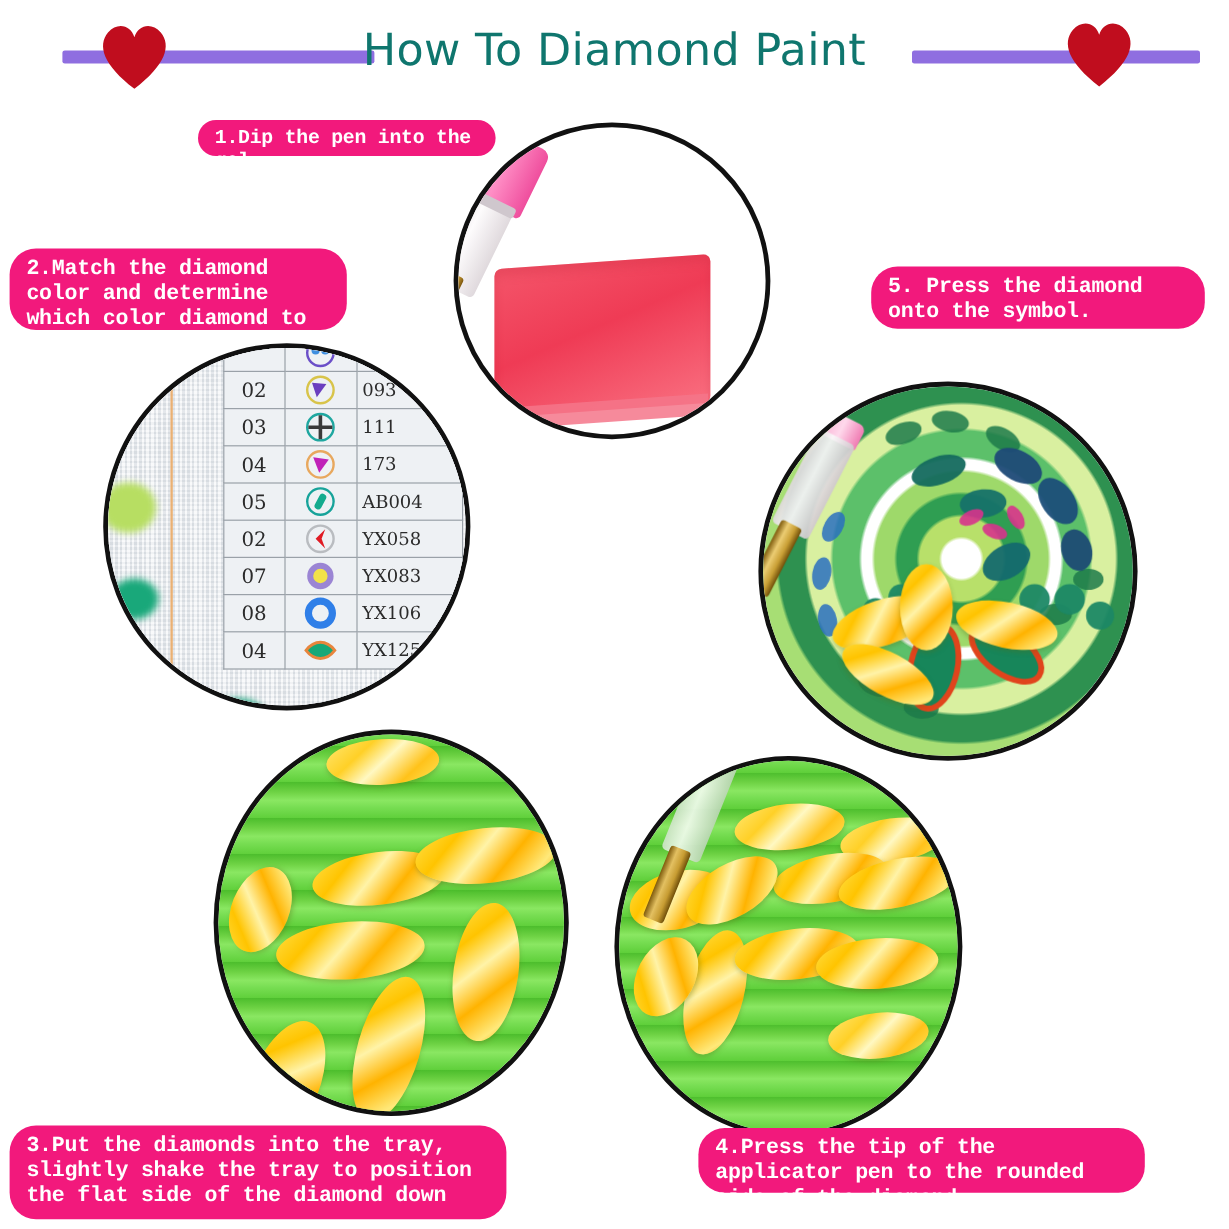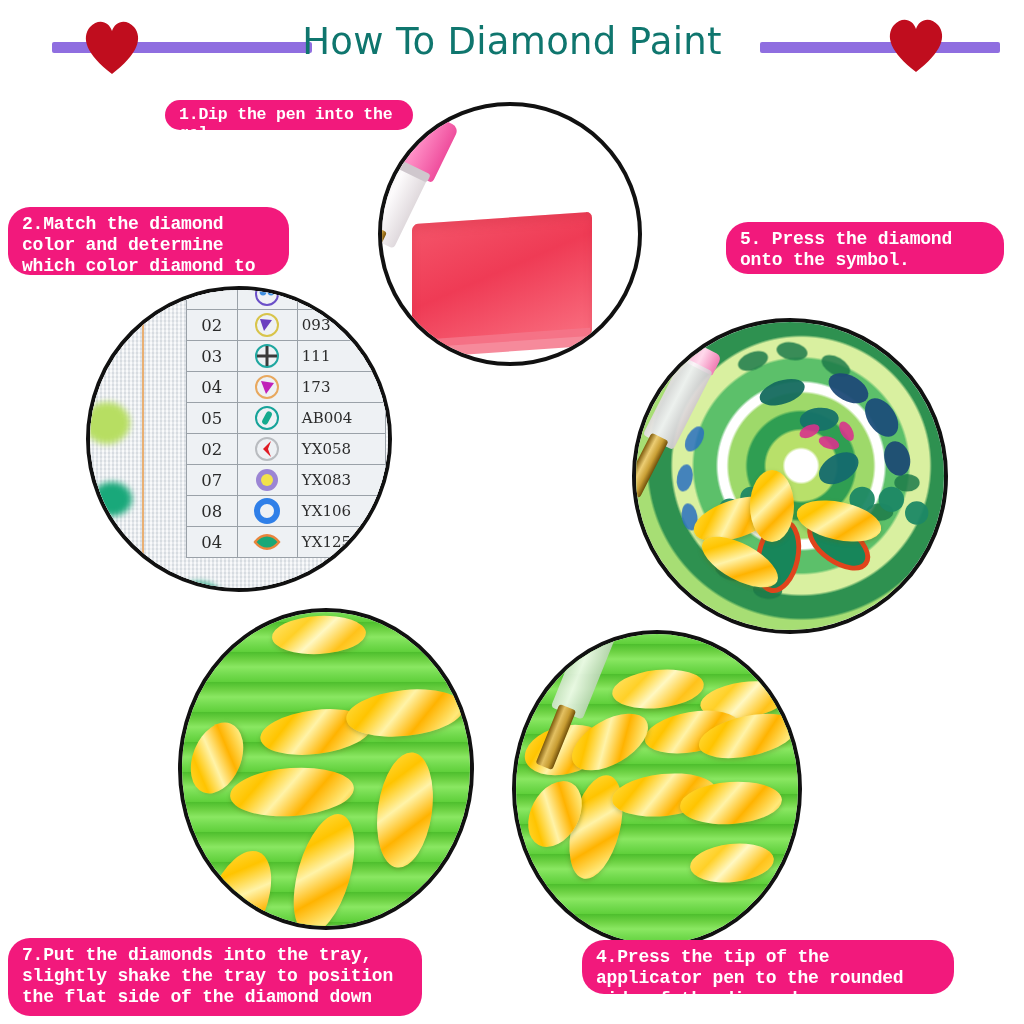--- a/index.html
+++ b/index.html
@@ -402,16 +402,16 @@
     <div class="gem gem-oval" style="left:174px;top:210px;width:84px;height:38px;transform:rotate(-6deg);"></div>
     <div class="pen4">
       <div class="b"></div>
       <div class="t"></div>
     </div>
   </div>
 
   <div class="lbl" id="lbl1">1.Dip the pen into the gel</div>
   <div class="lbl" id="lbl2">2.Match the diamond color and determine which color diamond to use</div>
   <div class="lbl" id="lbl5">5.  Press the diamond onto the symbol.</div>
-  <div class="lbl" id="lbl3">7.Put the diamonds into the tray, slightly shake the tray to position the flat side of the diamond down</div>
+  <div class="lbl" id="lbl3">3.Put the diamonds into the tray, slightly shake the tray to position the flat side of the diamond down</div>
   <div class="lbl" id="lbl4">4.Press the tip of the applicator pen to the rounded side of the diamond</div>
 
 </div>
 
 </body></html>

